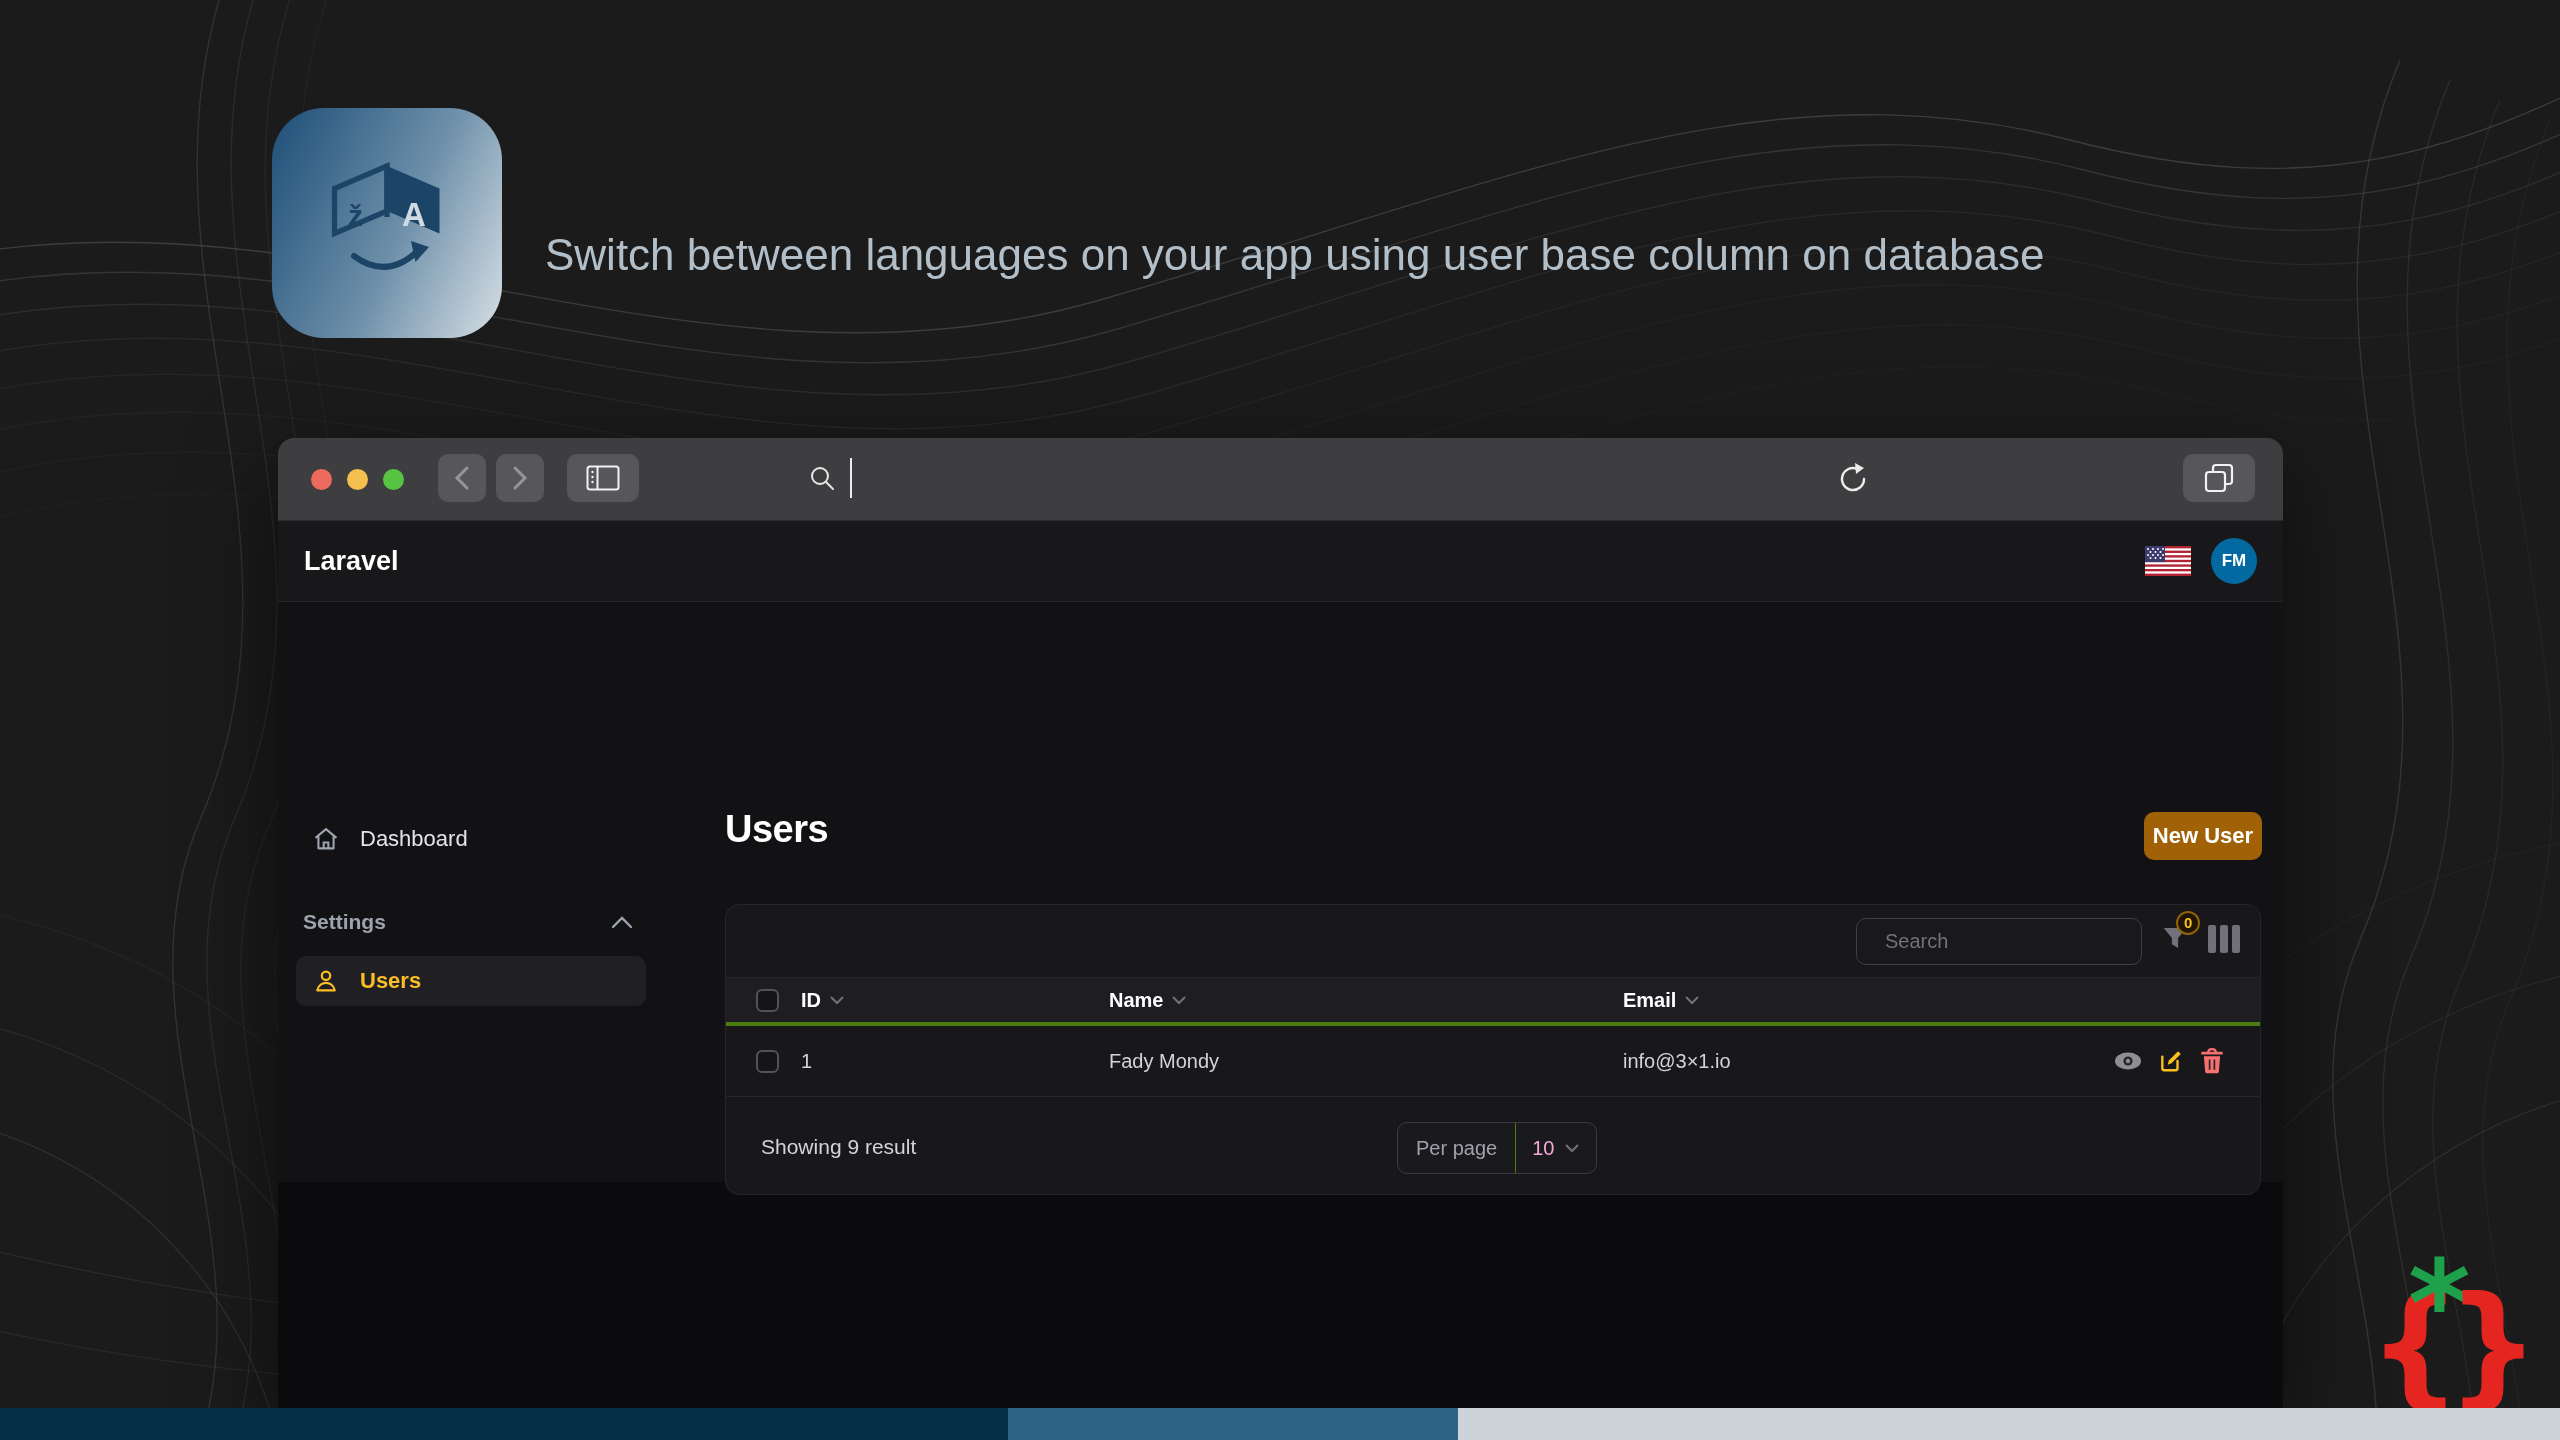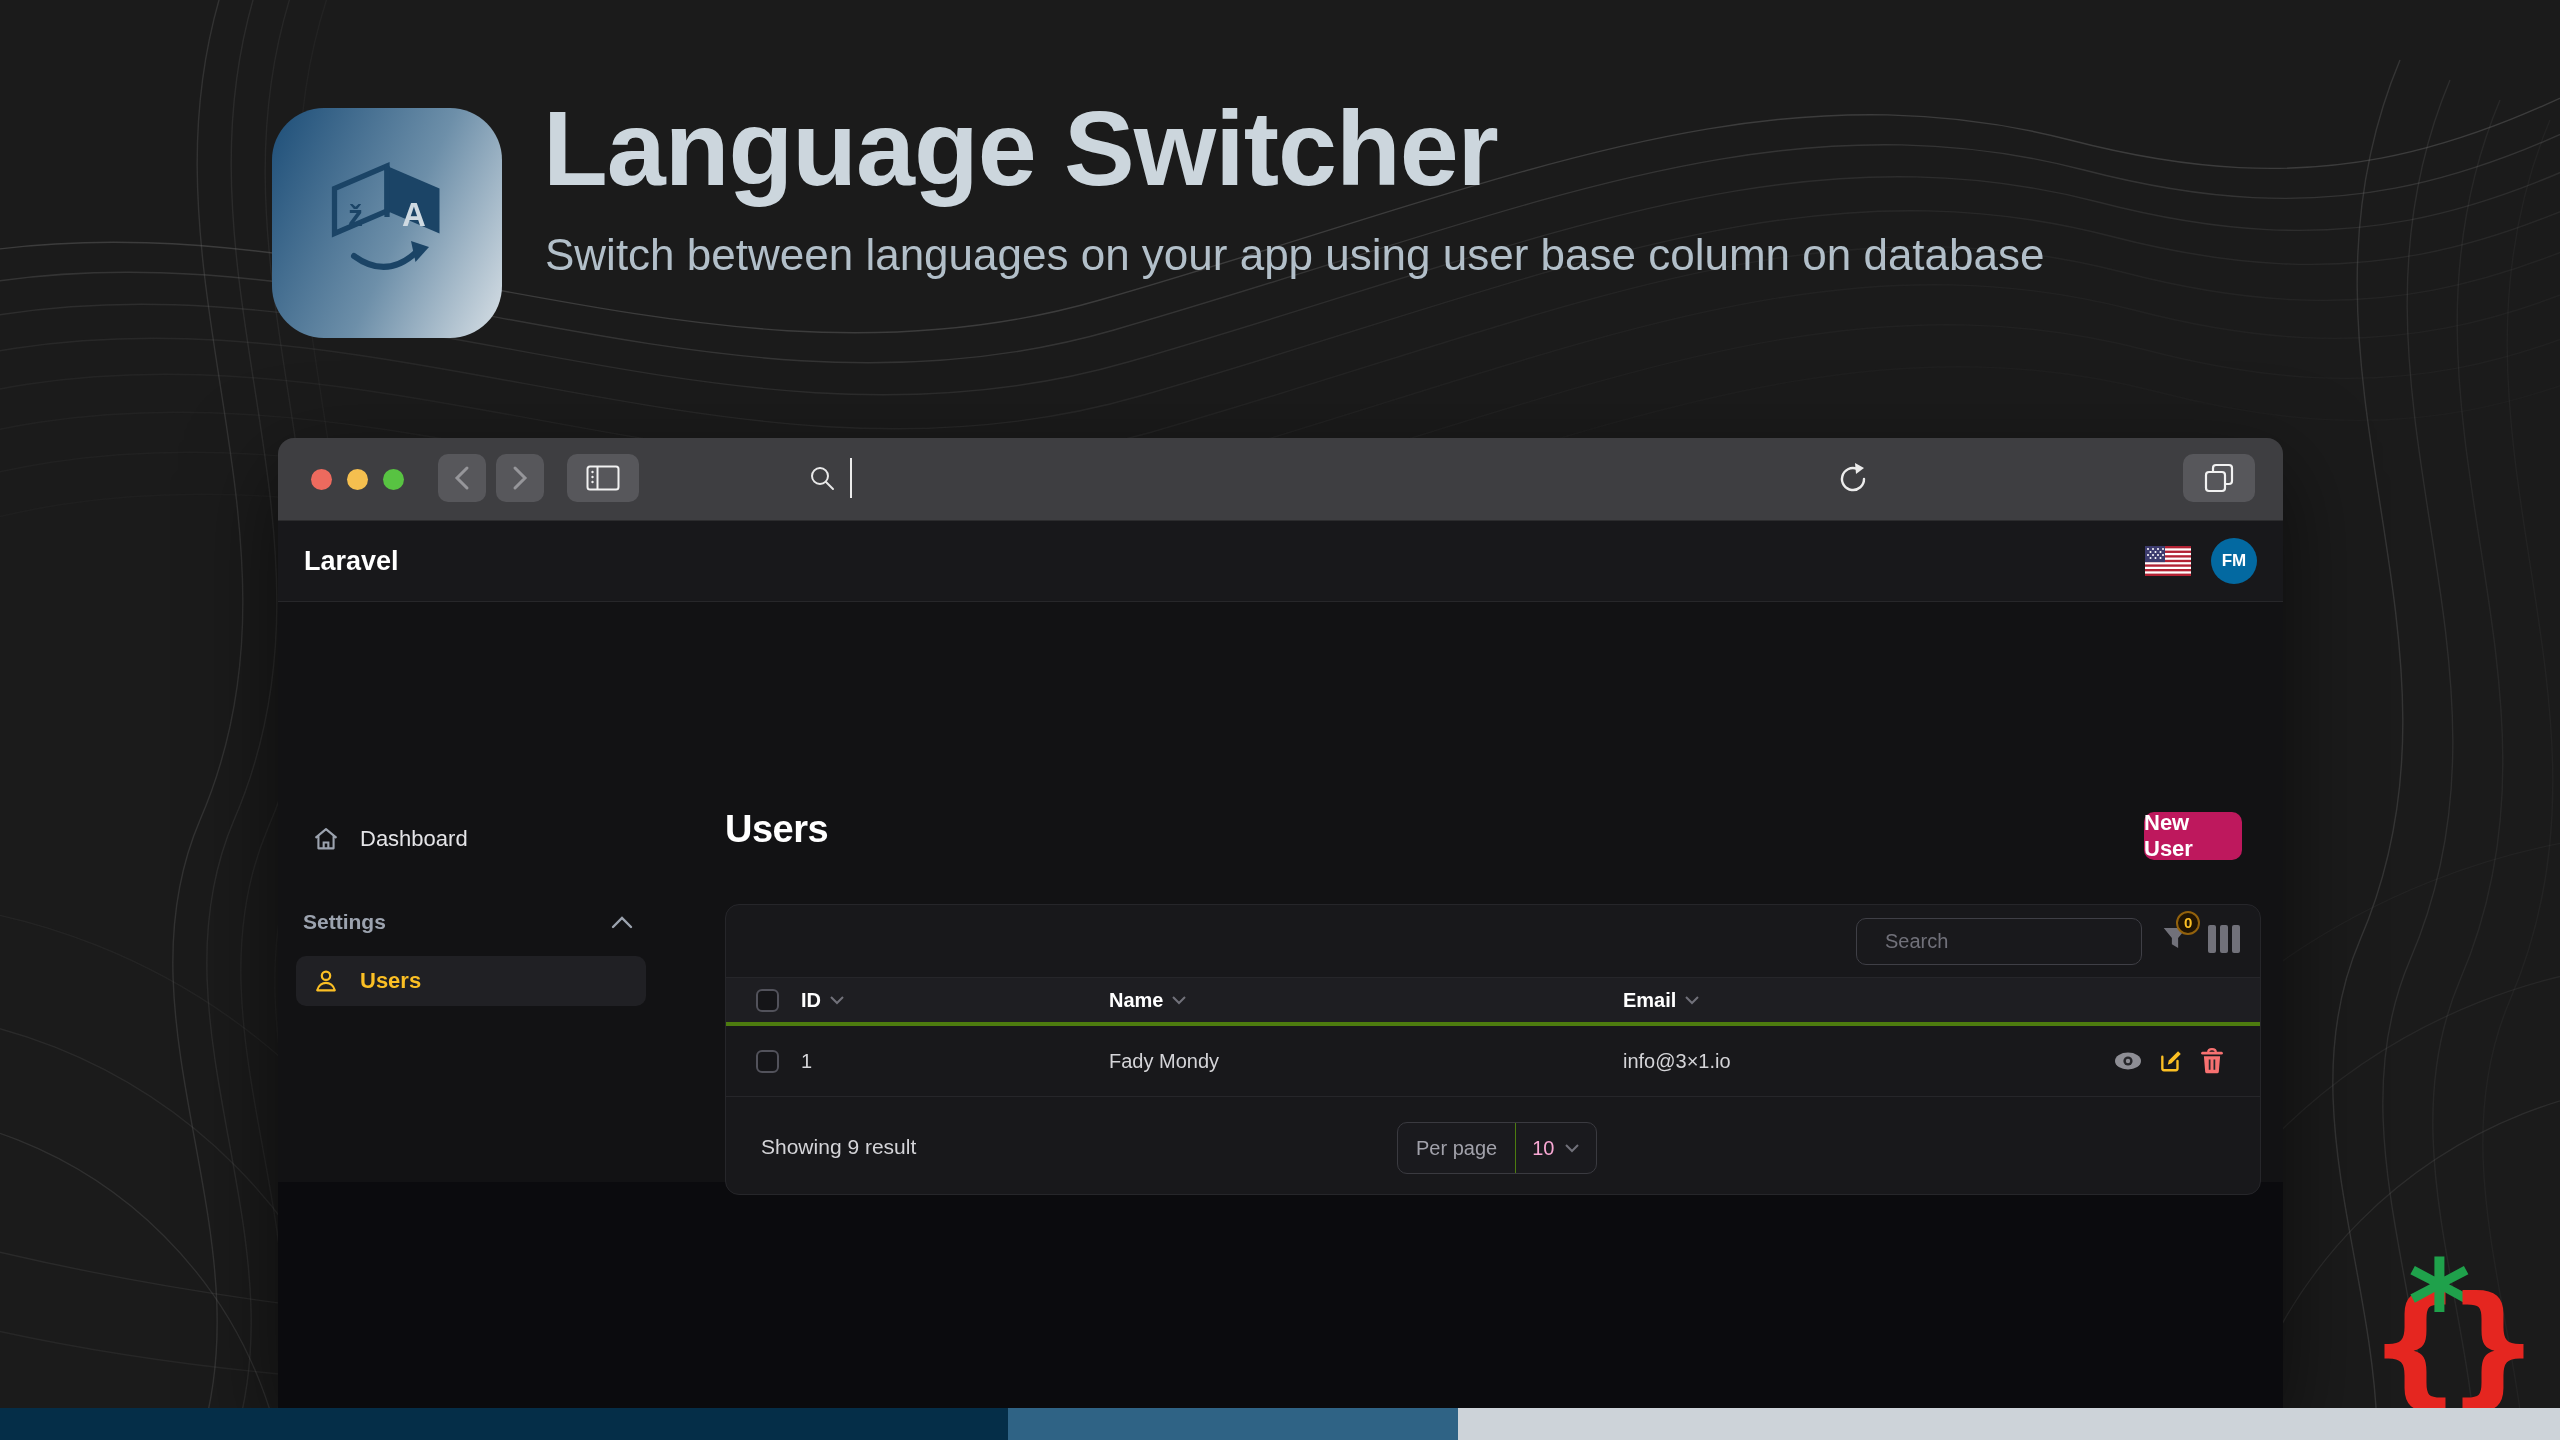--- a/index.html
+++ b/index.html
@@ -50,22 +50,22 @@
     display:flex;align-items:center;gap:20px;padding-left:16px;box-sizing:border-box;}
   .side-item .lbl{font-size:22px;color:#e4e4e7;}
   .side-item.active{background:#202024;}
   .side-item.active .lbl{color:#fbbf24;font-weight:600;}
   .group-lbl{position:absolute;left:25px;top:308px;width:330px;display:flex;align-items:center;
     justify-content:space-between;color:#9ca3af;font-size:21px;font-weight:600;}
 
   
   .page-title{position:absolute;left:447px;top:206px;font-size:38px;font-weight:700;color:#fff;
     letter-spacing:-.5px;}
-  .new-btn{position:absolute;left:1866px;top:210px;width:98px;height:48px;border-radius:10px;
-    background:#be185d;color:#fff;font-size:22px;font-weight:600;display:flex;align-items:center;
+  .new-btn{position:absolute;left:1866px;top:210px;width:118px;height:48px;border-radius:10px;
+    background:#a16207;color:#fff;font-size:22px;font-weight:600;display:flex;align-items:center;
     justify-content:center;}
   .card{position:absolute;left:447px;top:302px;width:1536px;height:291px;background:#18181b;
     border:1px solid #26262a;border-radius:14px;box-sizing:border-box;overflow:hidden;}
   .toolbar{position:relative;height:72px;}
   .search{position:absolute;left:1130px;top:13px;width:286px;height:47px;border:1px solid #3f3f46;
     border-radius:10px;background:#19191c;display:flex;align-items:center;gap:12px;
     padding:0 14px;box-sizing:border-box;}
   .search input{flex:1;background:transparent;border:0;outline:0;color:#d4d4d8;font-size:20px;
     font-family:"Liberation Sans",sans-serif;}
   .search input::placeholder{color:#71717a;}
@@ -151,21 +151,20 @@
     <svg width="150" height="150" viewBox="0 0 100 100">
       <path d="M50 12 L15 27 L15 57 L50 42 Z" fill="none" stroke="#1b4466" stroke-width="3.5"></path>
       <path d="M50 12 L85 27 L85 57 L50 42 Z" fill="#1b4466"></path>
       <path d="M50 12 L50 46" stroke="#1b4466" stroke-width="3.5"></path>
       <text x="24" y="52" font-size="20" font-weight="bold" fill="#1b4466" font-family="Liberation Sans, sans-serif">ž</text>
       <text x="60" y="52" font-size="22" font-weight="bold" fill="#cfdae2" font-family="Liberation Sans, sans-serif">A</text>
       <path d="M28 72 Q50 88 70 69" fill="none" stroke="#1b4466" stroke-width="4" stroke-linecap="round"></path>
       <path d="M66 62 L78 66 L69 76 Z" fill="#1b4466"></path>
     </svg>
   </div>
-  <div class="hero-title">Language Switcher</div>
   <div class="hero-sub">Switch between languages on your app using user base column on database</div>
 
   <div class="window">
 
     <div class="chrome">
       <span class="tl red"></span>
       <span class="tl yellow"></span>
       <span class="tl green"></span>
 
       <div class="nav-btn" style="left:160px">

